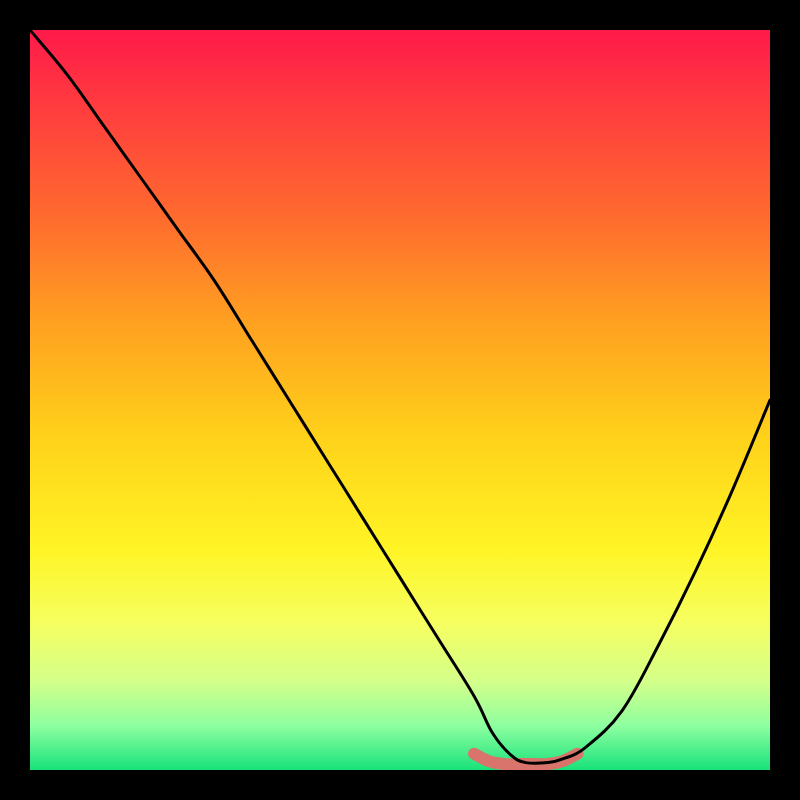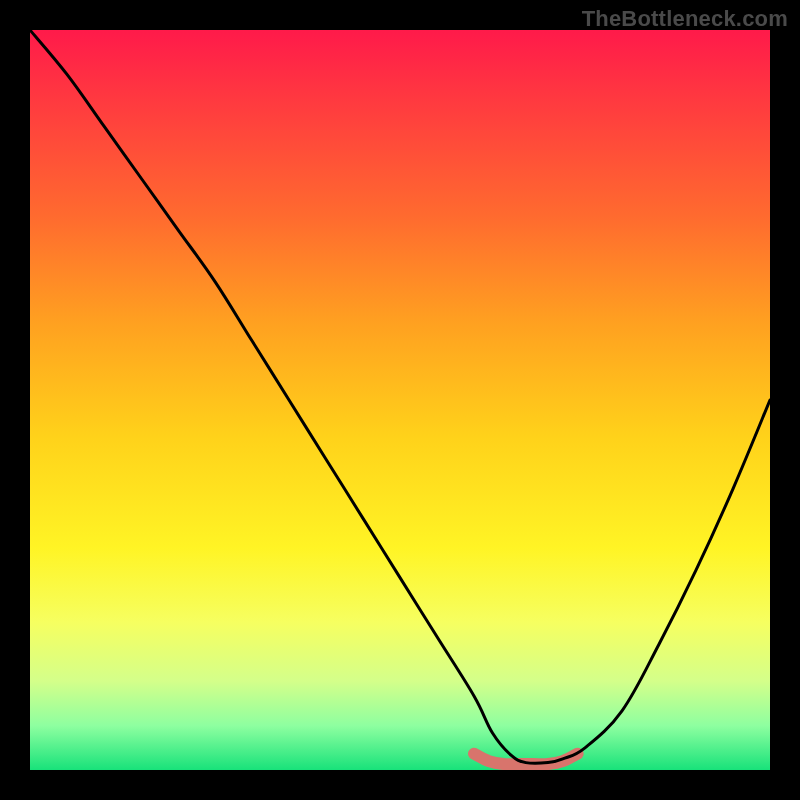--- a/index.html
+++ b/index.html
@@ -32,21 +32,20 @@
     top: 30px;
     width: 740px;
     height: 740px;
   }
   svg { display: block; }
 </style>
 </head>
 <body>
 
 <div class="stage">
-  <div class="attribution">TheBottleneck.com</div>
 
   <div class="plot-wrap">
     <svg id="chart-svg" width="740" height="740" viewBox="0 0 740 740">
       <defs>
         <linearGradient id="bg-grad" x1="0" y1="0" x2="0" y2="1">
             <stop offset="0%" stop-color="#ff1a4a"></stop>
             <stop offset="10%" stop-color="#ff3b3f"></stop>
             <stop offset="25%" stop-color="#ff6a2f"></stop>
             <stop offset="40%" stop-color="#ffa220"></stop>
             <stop offset="55.00000000000001%" stop-color="#ffd21a"></stop>

